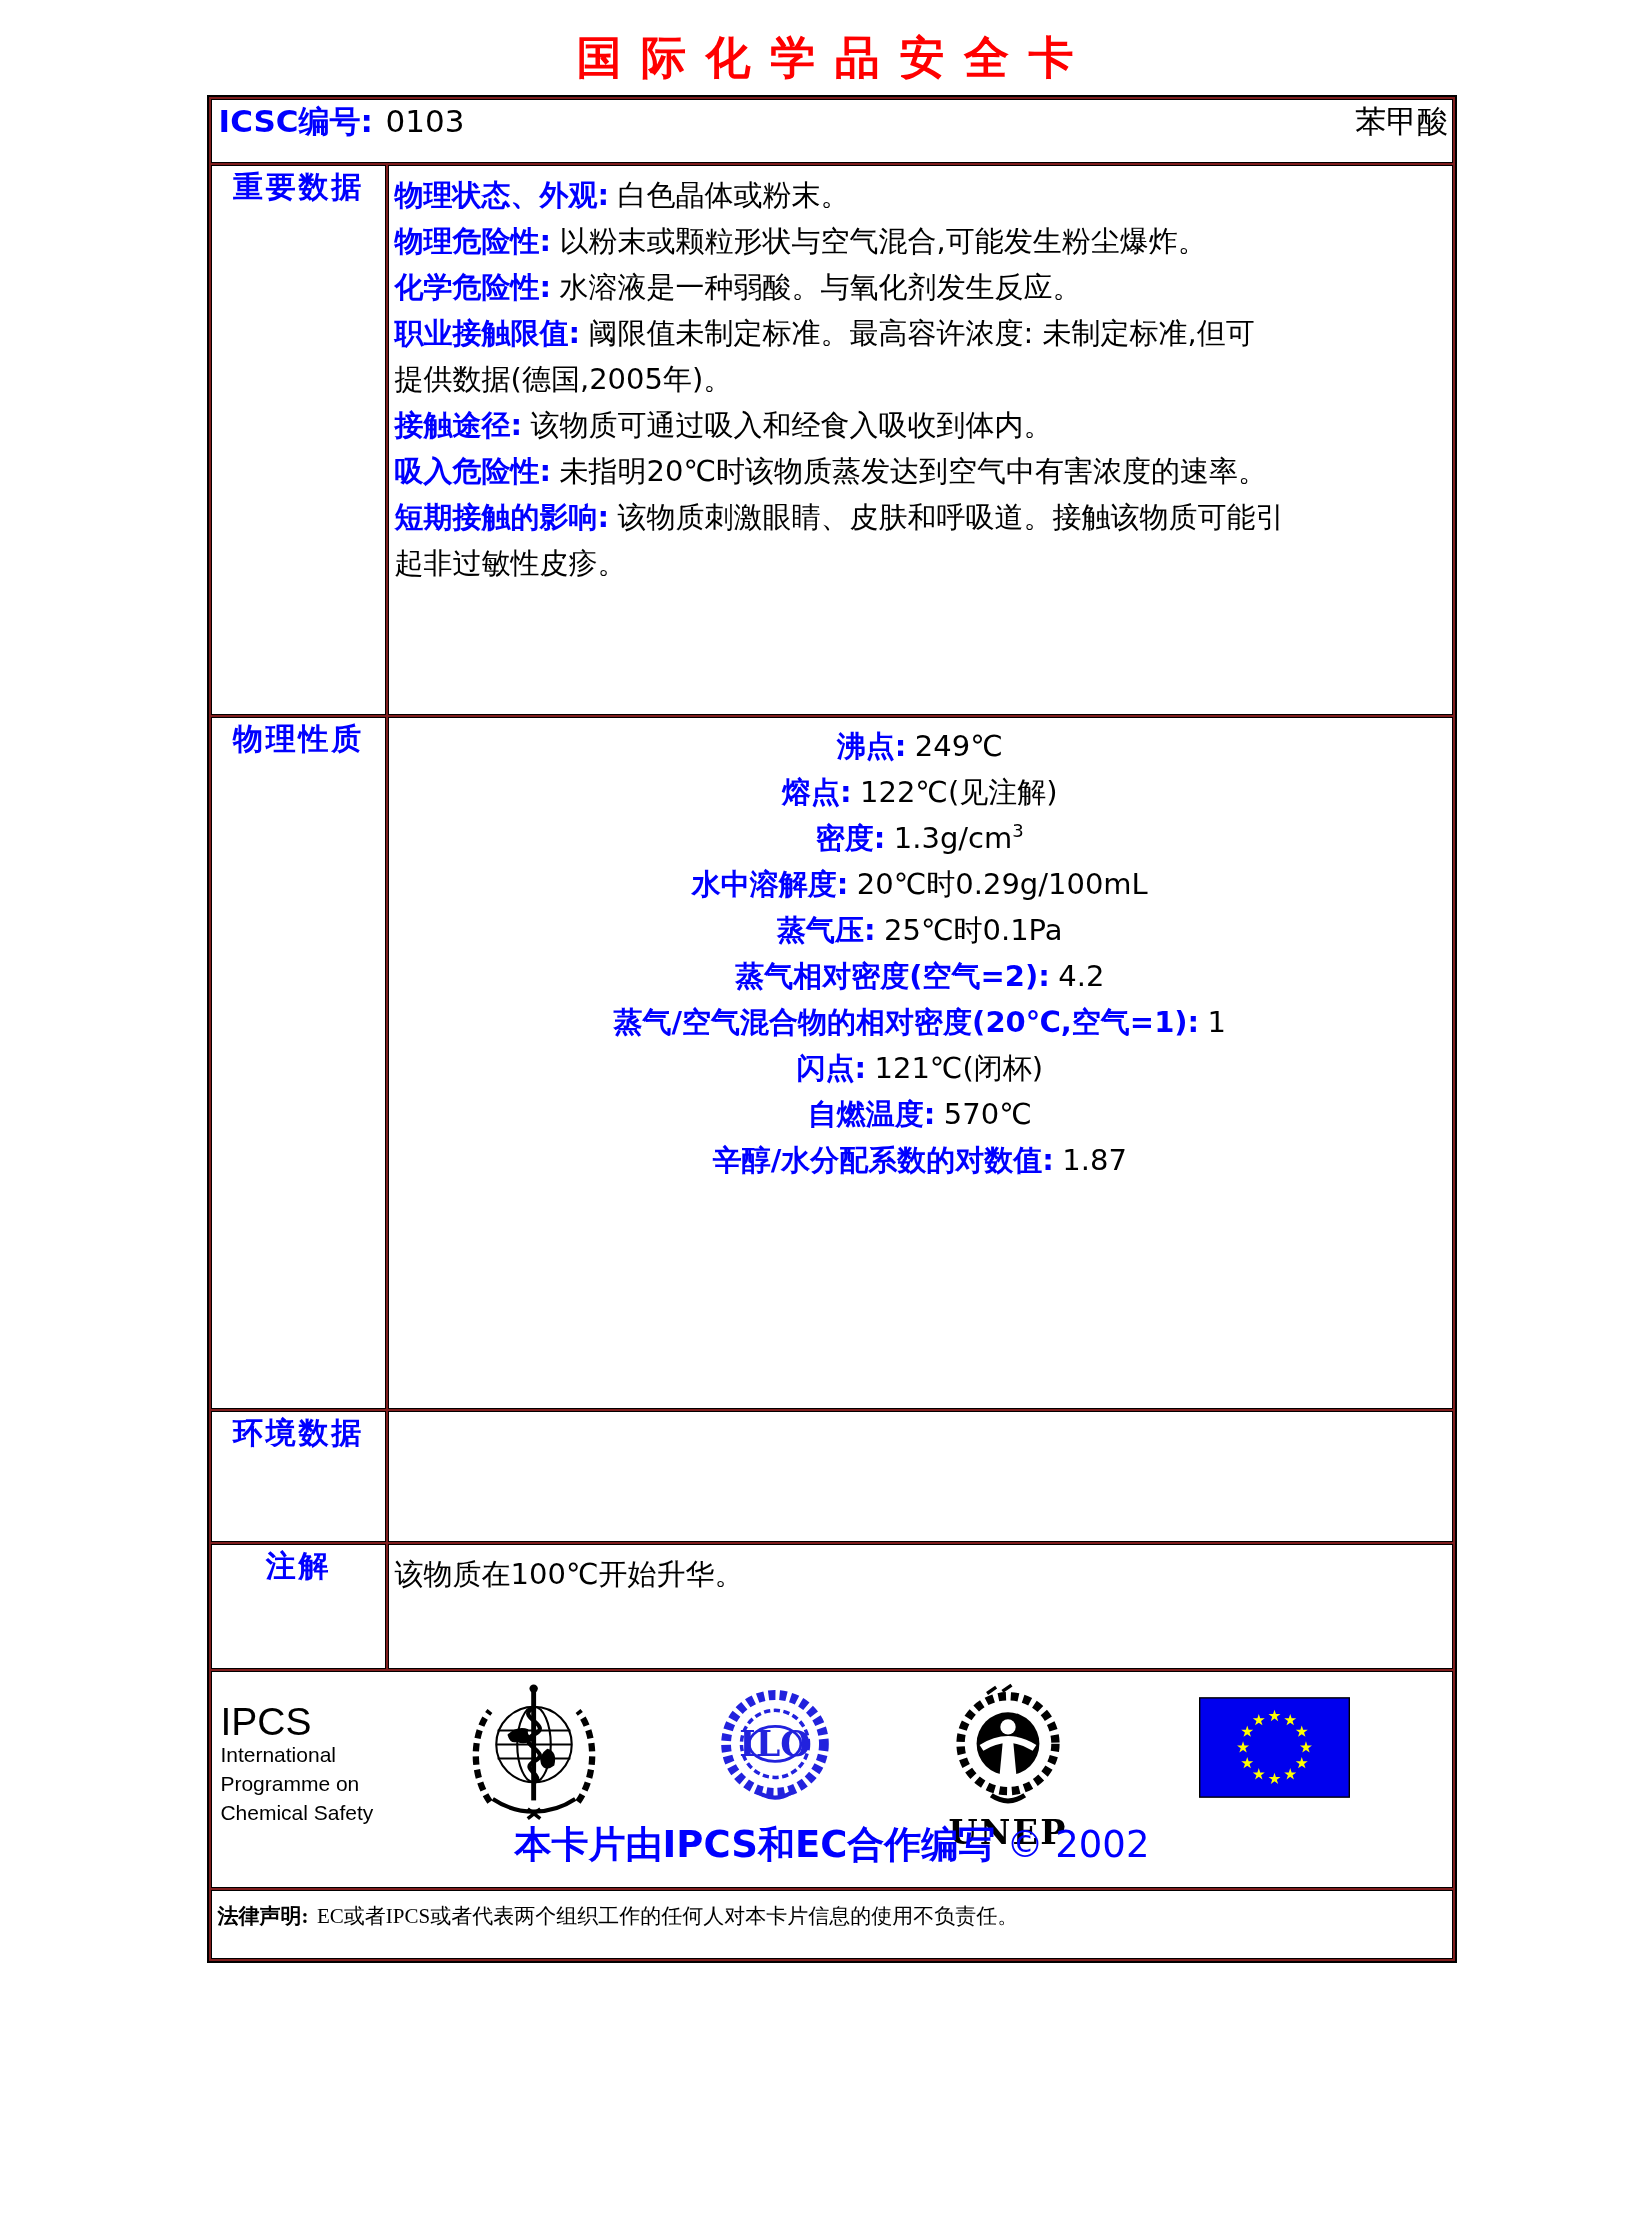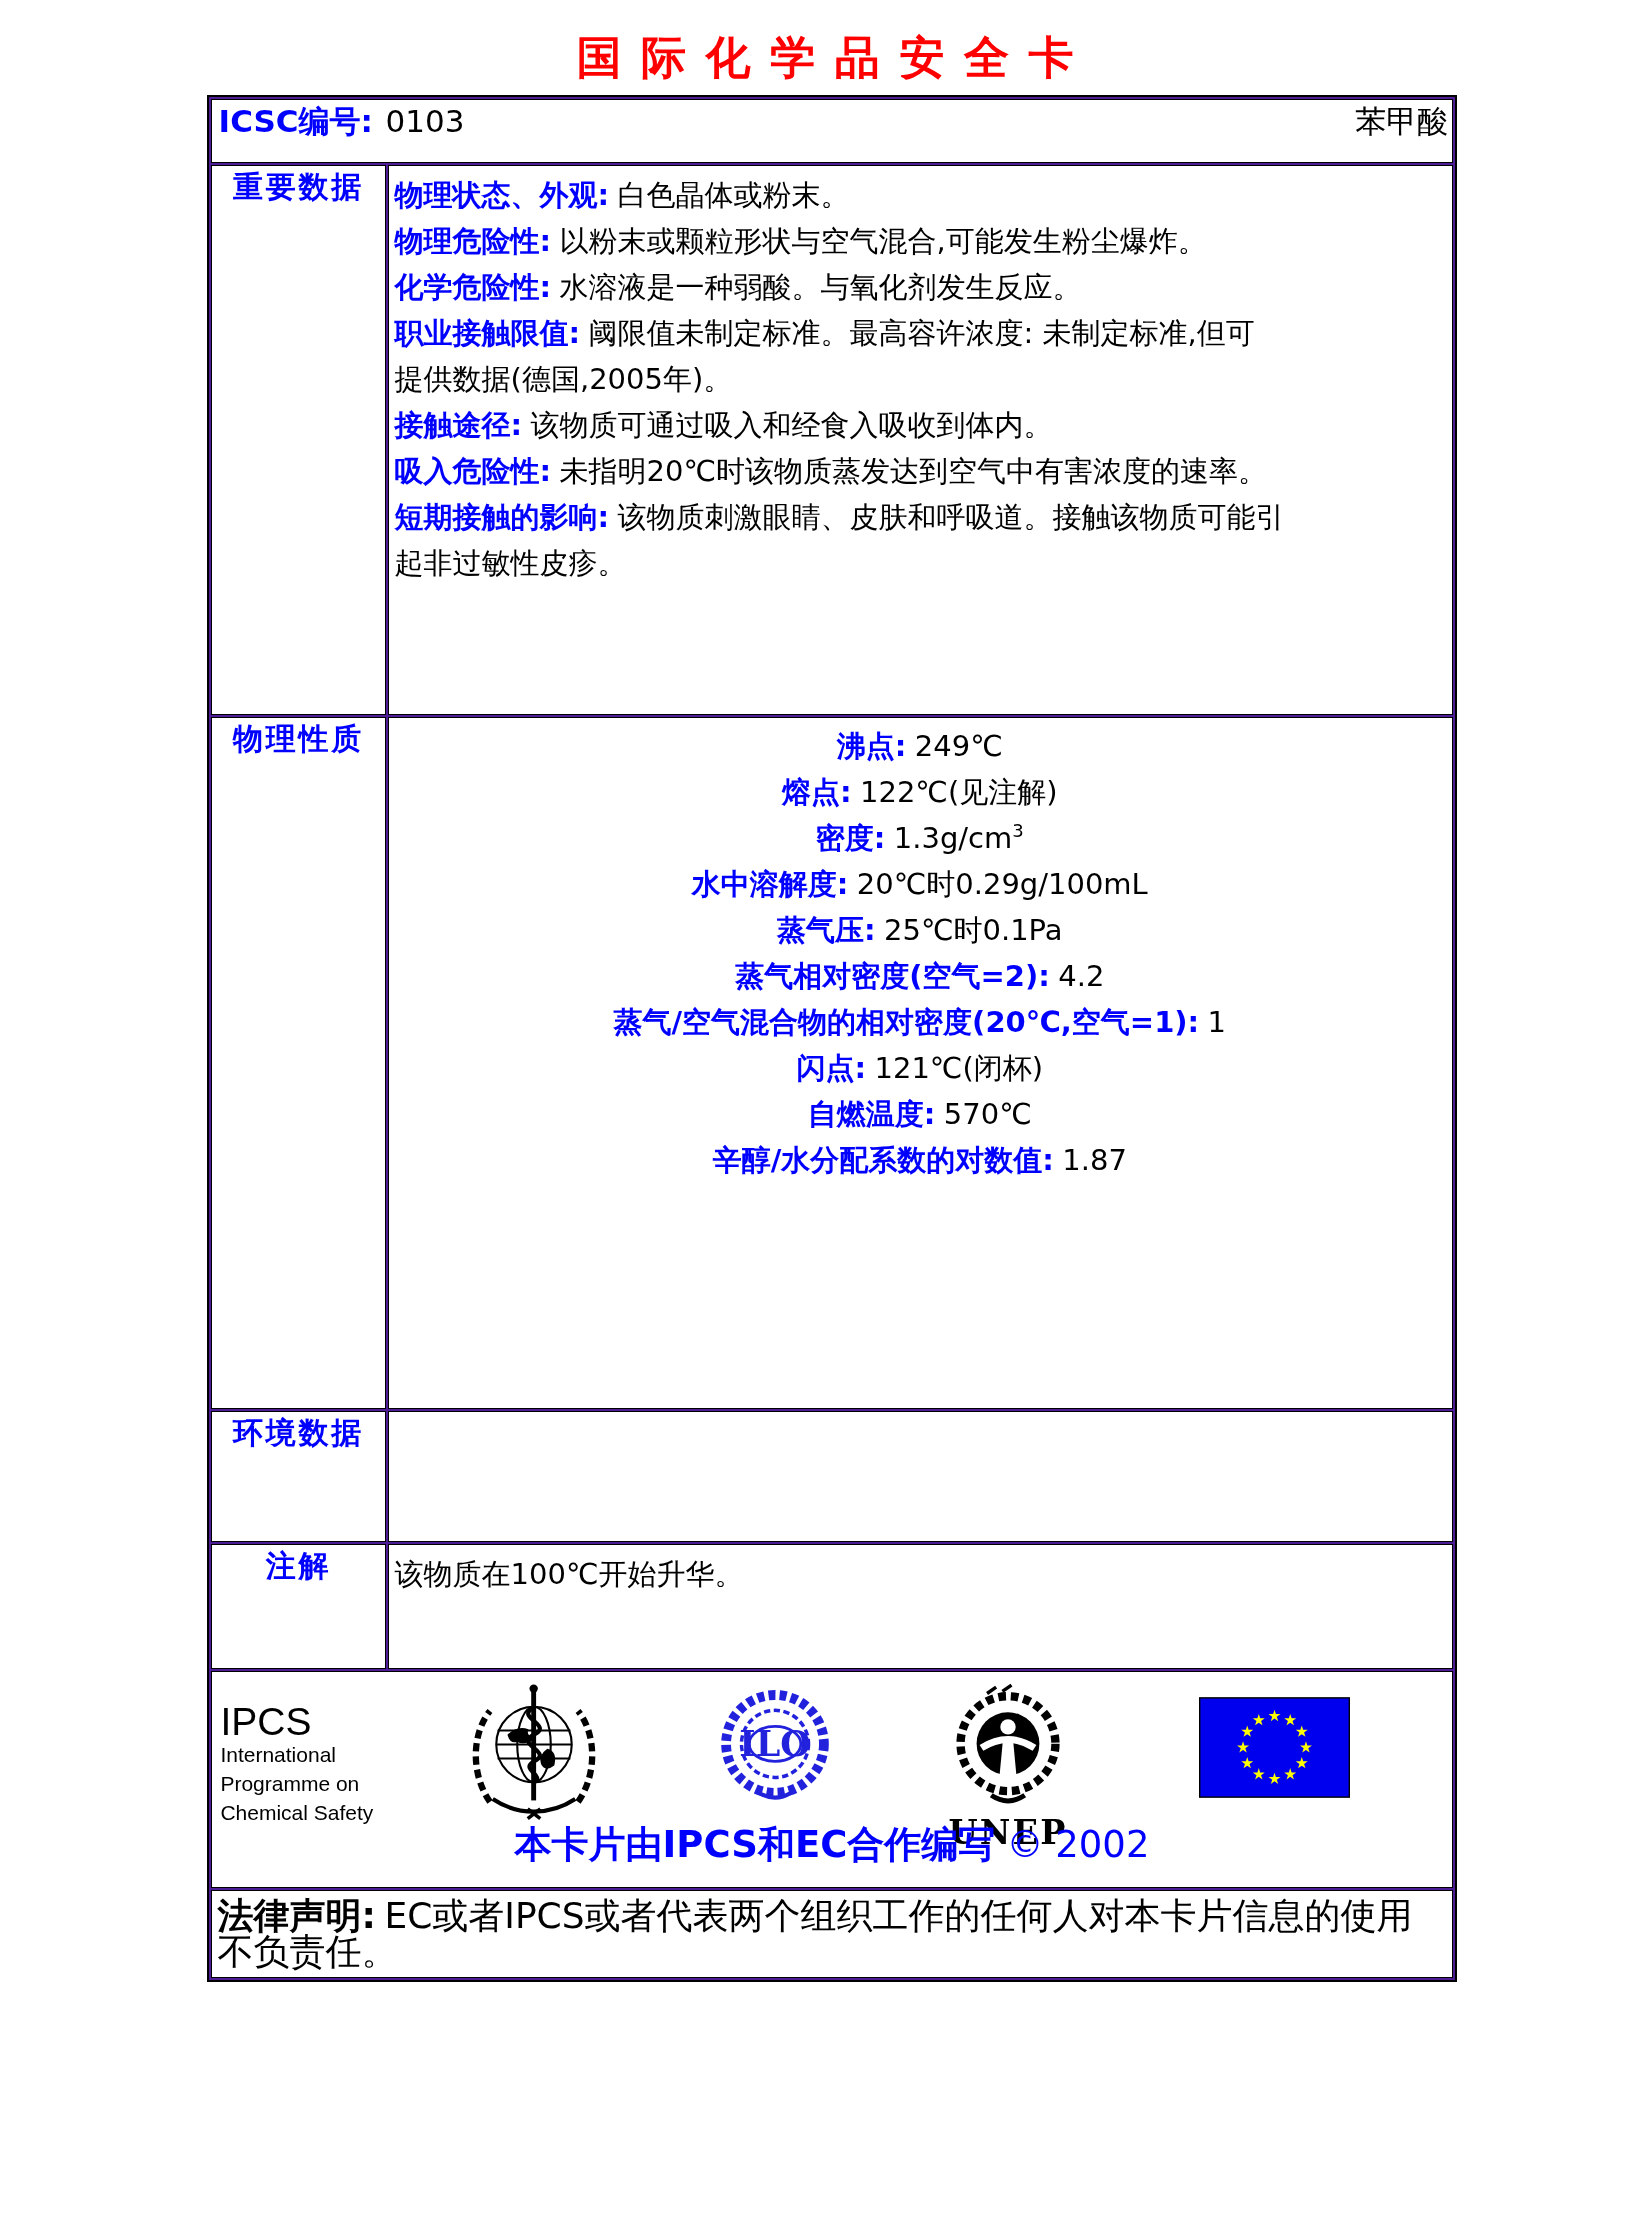--- a/index.html
+++ b/index.html
@@ -9,21 +9,21 @@
     position:relative;overflow:hidden;
   }
   .page-title{
     position:absolute;top:28px;left:0;width:1650px;text-align:center;
     font-size:45px;font-weight:bold;color:#ff0000;
     letter-spacing:19.6px;text-indent:19.6px;white-space:nowrap;
   }
   table.card{
     position:absolute;left:207px;top:95px;width:1250px;
     border-collapse:separate;border-spacing:2.1px;
-    border:2.1px solid #000;background:#4c1d95;table-layout:fixed;
+    border:2.1px solid #000;background:#7f1d1d;table-layout:fixed;
   }
   table.card td{border:1.4px solid #000;vertical-align:top;background:#fff;overflow:hidden;}
   col.c1{width:175px;}
   tr.r1 td{height:60px;}
   tr.r2 td{height:538px;}
   tr.r3 td{height:680px;text-align:center;}
   tr.r4 td{height:120px;}
   tr.r5 td{height:113px;}
   tr.r6 td{height:38px;}
   tr.r7 td{height:215px;}
@@ -50,21 +50,21 @@
   .logo{position:absolute;}
   .logo.who{left:257px;top:11.2px;}
   .logo.ilo{left:498px;top:15.4px;}
   .logo.unep{left:736px;top:9.8px;}
   .logo.eu{left:987px;top:25px;}
   .footer-caption{
     position:absolute;left:0;top:148px;width:100%;text-align:center;
     font-size:37px;font-weight:bold;color:#0000ff;white-space:nowrap;
   }
   .caption-copy{font-weight:normal;margin-left:11.2px;}
-  .legal-cell{padding:7px 5.6px;font-size:36px;line-height:36px;vertical-align:top;}
+  .legal-cell{padding:7px 5.6px;font-size:21px;line-height:36px;vertical-align:top;font-family:Liberation Serif, serif;}
   .legal-label{font-weight:bold;color:#000;}
 </style>
 </head>
 <body>
 
 <div class="page-title">国际化学品安全卡</div>
 
 <table class="card">
   <colgroup>
       <col class="c1">

